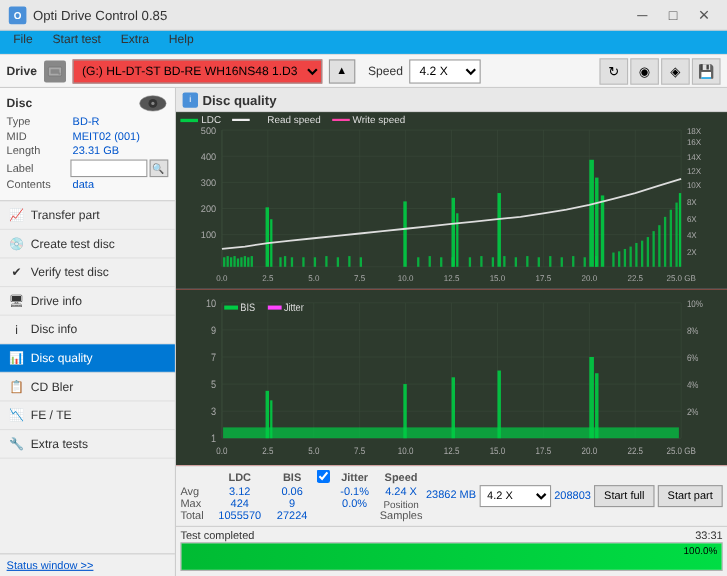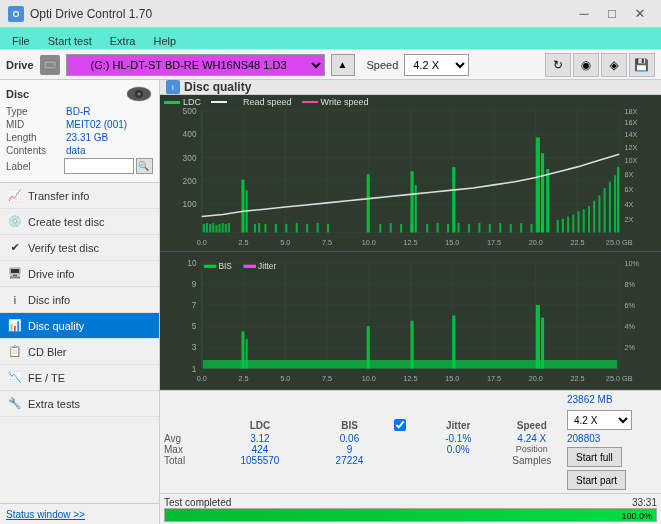--- a/index.html
+++ b/index.html
@@ -7,28 +7,28 @@
     
     
     .titlebar { background: #e8e8e8; height: 28px; display: flex; align-items: center; padding: 0 8px; border-bottom: 1px solid #ccc; justify-content: space-between; }
     .titlebar-left { display: flex; align-items: center; gap: 6px; }
     .titlebar-icon { width: 16px; height: 16px; background: #4a90d9; border-radius: 2px; display: flex; align-items: center; justify-content: center; color: white; font-size: 9px; font-weight: bold; }
     .titlebar-title { font-size: 12px; color: #333; }
     .titlebar-controls { display: flex; gap: 2px; }
     .titlebar-btn { width: 26px; height: 20px; display: flex; align-items: center; justify-content: center; cursor: pointer; font-size: 13px; color: #555; background: transparent; border: none; }
     
     
-    .menubar { background: #5eead4; height: 22px; display: flex; align-items: flex-end; padding: 0 4px; border-bottom: 1px solid #ddd; gap: 2px; }
+    .menubar { background: #0ea5e9; height: 22px; display: flex; align-items: flex-start; padding: 0 4px; border-bottom: 1px solid #ddd; gap: 2px; }
     .menu-item { padding: 2px 8px; cursor: pointer; color: #333; font-size: 11px; }
     
     
     .drivebar { background: #f5f5f5; height: 30px; display: flex; align-items: center; padding: 0 6px; border-bottom: 1px solid #ccc; gap: 6px; justify-content: flex-end; }
     .drive-label { font-size: 11px; font-weight: bold; color: #333; }
     .drive-icon { width: 20px; height: 20px; background: #888; border-radius: 2px; display: flex; align-items: center; justify-content: center; }
-    .drive-select { height: 22px; font-size: 11px; border: 1px solid #999; background: #d946ef; padding: 0 20px; min-width: 200px; }
+    .drive-select { height: 22px; font-size: 11px; border: 1px solid #999; background: #ef4444; padding: 0 4px; min-width: 200px; }
     .eject-btn { width: 24px; height: 22px; background: #e0e0e0; border: 1px solid #999; cursor: pointer; display: flex; align-items: center; justify-content: center; font-size: 10px; }
     .speed-label { font-size: 11px; color: #333; margin-left: 6px; }
     .speed-select { height: 22px; font-size: 11px; border: 1px solid #999; background: white; padding: 0 4px; width: 65px; }
     .toolbar-icons { display: flex; gap: 2px; margin-left: auto; }
     .toolbar-icon-btn { width: 26px; height: 24px; background: #e0e0e0; border: 1px solid #bbb; cursor: pointer; display: flex; align-items: center; justify-content: center; font-size: 12px; }
     
     
     .main { display: flex; height: calc(524px - 28px - 22px - 30px); }
     
     
@@ -54,31 +54,31 @@
     
     
     .chart-header { background: #e8e8e8; height: 22px; display: flex; align-items: center; padding: 0 6px; border-bottom: 1px solid #ccc; gap: 4px; }
     .chart-title-icon { width: 14px; height: 14px; background: #4a90d9; border-radius: 2px; display: flex; align-items: center; justify-content: center; color: white; font-size: 8px; }
     .chart-title { font-size: 12px; font-weight: bold; color: #333; }
     .action-btn { height: 20px; padding: 0 8px; background: #e0e0e0; border: 1px solid #999; cursor: pointer; font-size: 10px; }
     
     .sidebar-bottom { margin-top: auto; }
     
     .progress-bottom { padding: 3px 4px; background: #f0f0f0; border-top: 1px solid #ccc; }
-    .prog-bar-wrap { background: #d0d0d0; height: 14px; border: 1px solid #aaa; position: relative; margin-bottom: 2px; }
+    .prog-bar-wrap { background: #d0d0d0; height: 26px; border: 1px solid #aaa; position: relative; margin-bottom: 2px; }
     .prog-bar-inner { height: 100%; background: linear-gradient(to right, #00bb33, #00dd44); }
     .prog-bar-text { position: absolute; right: 4px; top: 0; line-height: 14px; font-size: 9px; color: #000; }
   </style>
 </head>
 <body>
 
 <div class="titlebar">
   <div class="titlebar-left">
     <div class="titlebar-icon">O</div>
-    <span class="titlebar-title">Opti Drive Control 1.70</span>
+    <span class="titlebar-title">Opti Drive Control 0.85</span>
   </div>
   <div class="titlebar-controls">
     <button class="titlebar-btn">─</button>
     <button class="titlebar-btn">□</button>
     <button class="titlebar-btn close">✕</button>
   </div>
 </div>
 
 <div class="menubar">
   <span class="menu-item">File</span>
@@ -133,34 +133,34 @@
       </div>
       <div class="disc-info-row">
         <span class="disc-info-label">MID</span>
         <span class="disc-info-value">MEIT02 (001)</span>
       </div>
       <div class="disc-info-row">
         <span class="disc-info-label">Length</span>
         <span class="disc-info-value">23.31 GB</span>
       </div>
       <div class="disc-info-row">
-        <span class="disc-info-label">Contents</span>
-        <span class="disc-info-value">data</span>
-      </div>
-      <div class="disc-info-row">
         <span class="disc-info-label">Label</span>
         <input class="disc-label-input" type="text" value="" style="">
         <button style="width:18px;height:16px;font-size:9px;border:1px solid #999;background:#e0e0e0;cursor:pointer;margin-left:2px;">🔍</button>
       </div>
+      <div class="disc-info-row">
+        <span class="disc-info-label">Contents</span>
+        <span class="disc-info-value">data</span>
+      </div>
     </div>
 
     <div class="nav-items">
       <div class="nav-item">
         <span class="nav-item-icon">📈</span>
-        <span>Transfer info</span>
+        <span>Transfer part</span>
       </div>
       <div class="nav-item">
         <span class="nav-item-icon">💿</span>
         <span>Create test disc</span>
       </div>
       <div class="nav-item">
         <span class="nav-item-icon">✔</span>
         <span>Verify test disc</span>
       </div>
       <div class="nav-item">
@@ -335,21 +335,21 @@
         <rect x="420" y="95" width="2" height="35" fill="#00cc44" opacity="0.8"></rect>
         <rect x="425" y="88" width="2" height="42" fill="#00cc44" opacity="0.8"></rect>
         <rect x="430" y="82" width="2" height="48" fill="#00cc44" opacity="0.8"></rect>
         <rect x="435" y="76" width="2" height="54" fill="#00cc44" opacity="0.8"></rect>
         <rect x="438" y="68" width="2" height="62" fill="#00cc44" opacity="0.9"></rect>
 
         <polyline points="40,115 60,113 80,110 100,108 120,106 140,104 160,102 180,100 200,98 220,96 240,94 260,92 280,90 300,88 320,85 340,82 360,78 380,73 400,68 420,62 440,56" fill="none" stroke="#dddddd" stroke-width="1.5"></polyline>
       </svg>
     </div>
 
-    <div style="flex:1;background:#737373;position:relative;">
+    <div style="flex:1;background:#ef4444;position:relative;">
       <svg width="100%" height="100%" viewBox="0 0 480 130" preserveAspectRatio="none">
         <rect width="480" height="130" fill="#2d3a2d"></rect>
 
         <line x1="40" y1="10" x2="40" y2="110" stroke="#3a4a3a" stroke-width="1"></line>
         <line x1="80" y1="10" x2="80" y2="110" stroke="#3a4a3a" stroke-width="0.5"></line>
         <line x1="120" y1="10" x2="120" y2="110" stroke="#3a4a3a" stroke-width="0.5"></line>
         <line x1="160" y1="10" x2="160" y2="110" stroke="#3a4a3a" stroke-width="0.5"></line>
         <line x1="200" y1="10" x2="200" y2="110" stroke="#3a4a3a" stroke-width="0.5"></line>
         <line x1="240" y1="10" x2="240" y2="110" stroke="#3a4a3a" stroke-width="0.5"></line>
         <line x1="280" y1="10" x2="280" y2="110" stroke="#3a4a3a" stroke-width="0.5"></line>
@@ -444,21 +444,21 @@
             <td style="text-align:center;color:#0055cc;">1055570</td>
             <td style="text-align:center;color:#0055cc;">27224</td>
             <td></td>
             <td></td>
             <td style="text-align:center;color:#555;font-size:10px;">
               <span>Samples</span>
             </td>
           </tr>
         </tbody>
           </table>
-        <div style="display:flex;flex-direction:column;gap:3px;align-items:flex-start;min-width:90px;">
+        <div style="display:flex;flex-direction:row;gap:3px;align-items:center;min-width:90px;">
           <div style="display:flex;align-items:center;gap:4px;margin-bottom:2px;">
             <span style="font-size:10px;color:#0055cc;">23862 MB</span>
           </div>
           <select style="height:20px;font-size:10px;border:1px solid #999;background:white;padding:0 2px;width:65px;">
             <option>4.2 X</option>
           </select>
           <div style="display:flex;align-items:center;gap:4px;">
             <span style="font-size:10px;color:#0055cc;">208803</span>
           </div>
           <button class="action-btn">Start full</button>

